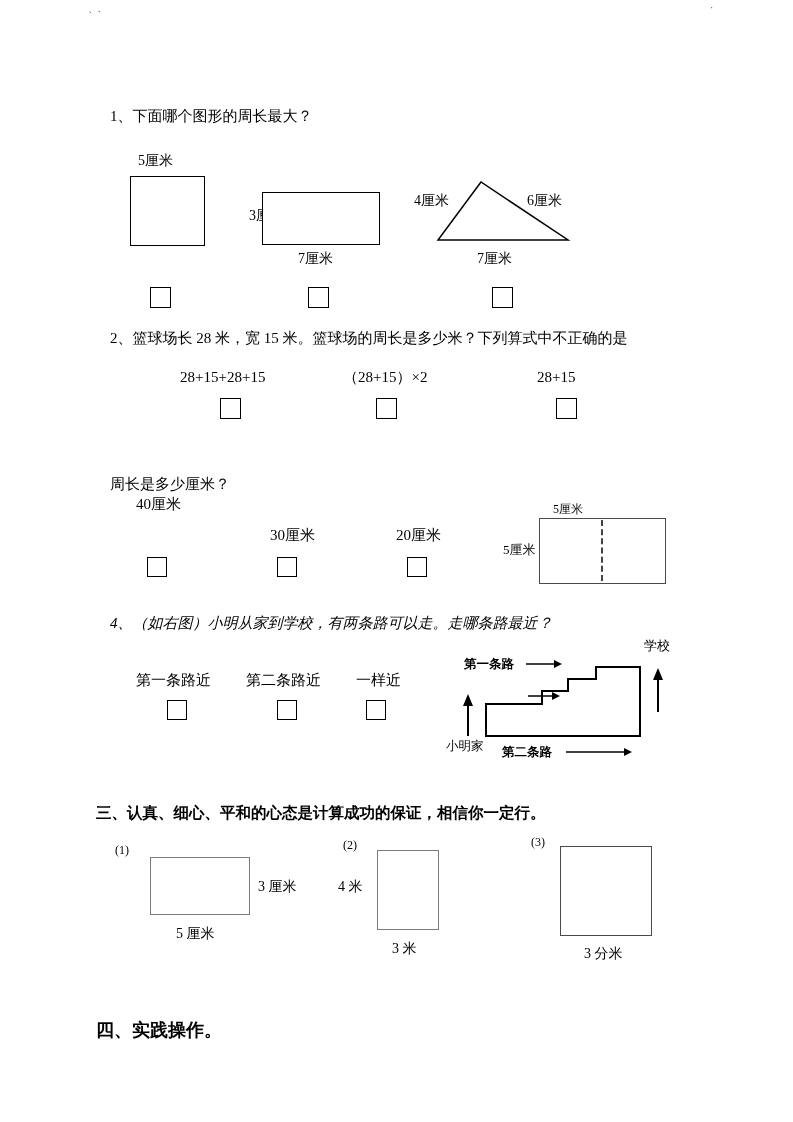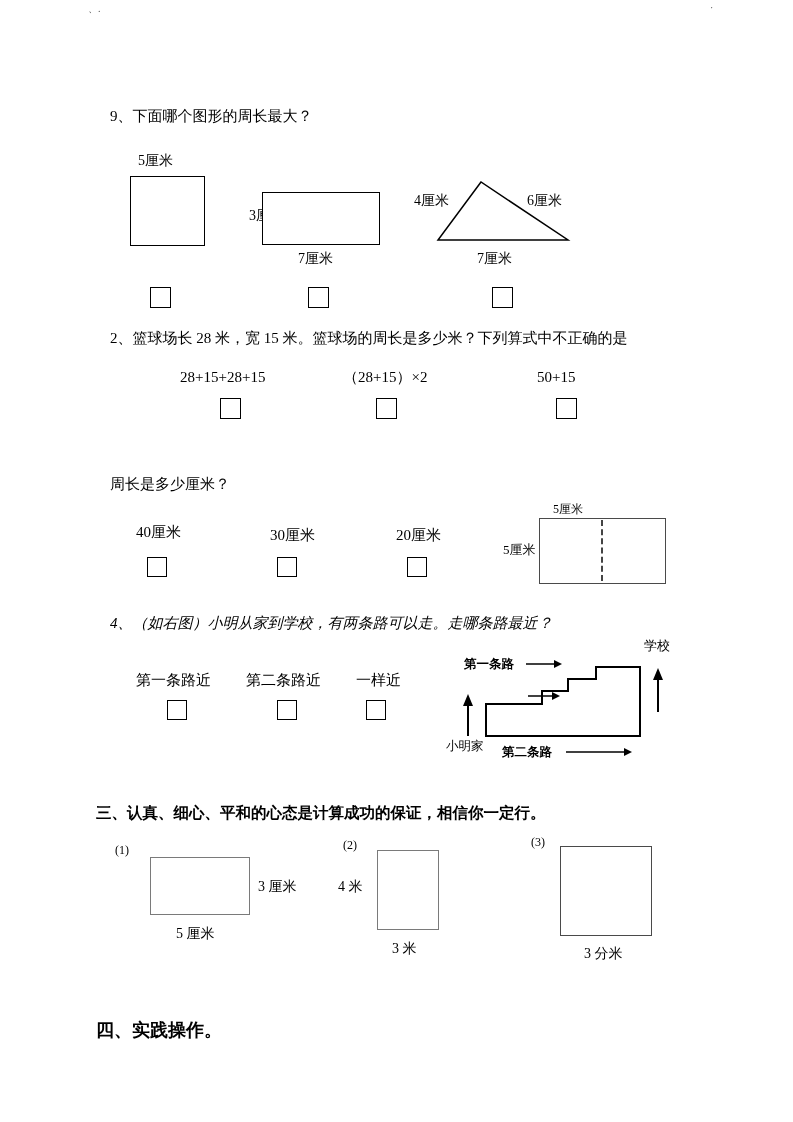--- a/index.html
+++ b/index.html
@@ -34,21 +34,21 @@
   svg text { font-family: "Liberation Serif", "DejaVu Serif", serif; }
 </style>
 </head>
 <body>
 
 <div class="page">
 
   <div class="abs artifact" style="left:88px; top:2px;">、.</div>
   <div class="abs artifact" style="left:710px; top:2px;">·</div>
 
-  <div class="abs t15" style="left:110px; top:106px;">9、下面哪个图形的周长最大？</div>
+  <div class="abs t15" style="left:110px; top:106px;">1、下面哪个图形的周长最大？</div>
 
   <div class="abs t14" style="left:138px; top:152px;">5厘米</div>
   <div class="shape outline-black" style="left:130px; top:176px; width:75px; height:70px;"></div>
 
   <div class="abs t14" style="left:210px; top:207px;margin-left:39px;">3厘米</div>
   <div class="shape outline-black" style="left:262px; top:192px; width:118px; height:53px;"></div>
   <div class="abs t14" style="left:298px; top:250px;">7厘米</div>
 
   <svg class="abs" style="left:420px; top:178px;" width="160" height="68" viewBox="0 0 160 68">
     <polygon points="61,4 18,62 148,62" fill="none" stroke="#000" stroke-width="1.5"></polygon>
@@ -58,29 +58,29 @@
   <div class="abs t14" style="left:477px; top:250px;">7厘米</div>
 
   <div class="checkbox" style="left:150px; top:287px;"></div>
   <div class="checkbox" style="left:308px; top:287px;"></div>
   <div class="checkbox" style="left:492px; top:287px;"></div>
 
   <div class="abs t15" style="left:110px; top:328px;">2、篮球场长 28 米，宽 15 米。篮球场的周长是多少米？下列算式中不正确的是</div>
 
   <div class="abs t15" style="left:180px; top:367px;">28+15+28+15</div>
   <div class="abs t15" style="left:343px; top:367px;">（28+15）×2</div>
-  <div class="abs t15" style="left:537px; top:367px;">50+15</div>
+  <div class="abs t15" style="left:537px; top:367px;">28+15</div>
 
   <div class="checkbox" style="left:220px; top:398px;"></div>
   <div class="checkbox" style="left:376px; top:398px;"></div>
   <div class="checkbox" style="left:556px; top:398px;"></div>
 
   <div class="abs t15" style="left:110px; top:474px;">周长是多少厘米？</div>
 
-  <div class="abs t15" style="left:136px; top:522px;font-family:Liberation Serif, serif;">40厘米</div>
+  <div class="abs t15" style="left:136px; top:494px;font-family:Liberation Serif, serif;">40厘米</div>
   <div class="abs t15" style="left:270px; top:525px;">30厘米</div>
   <div class="abs t15" style="left:396px; top:525px;">20厘米</div>
 
   <div class="checkbox" style="left:147px; top:557px; width:20px; height:20px;"></div>
   <div class="checkbox" style="left:277px; top:557px; width:20px; height:20px;"></div>
   <div class="checkbox" style="left:407px; top:557px; width:20px; height:20px;"></div>
 
   <div class="abs t12" style="left:553px; top:501px;">5厘米</div>
   <div class="shape outline-dark" style="left:539px; top:518px; width:127px; height:66px;">
     <div style="position:absolute; left:61px; top:1px; height:61px; border-left:2px dashed #444;"></div>

